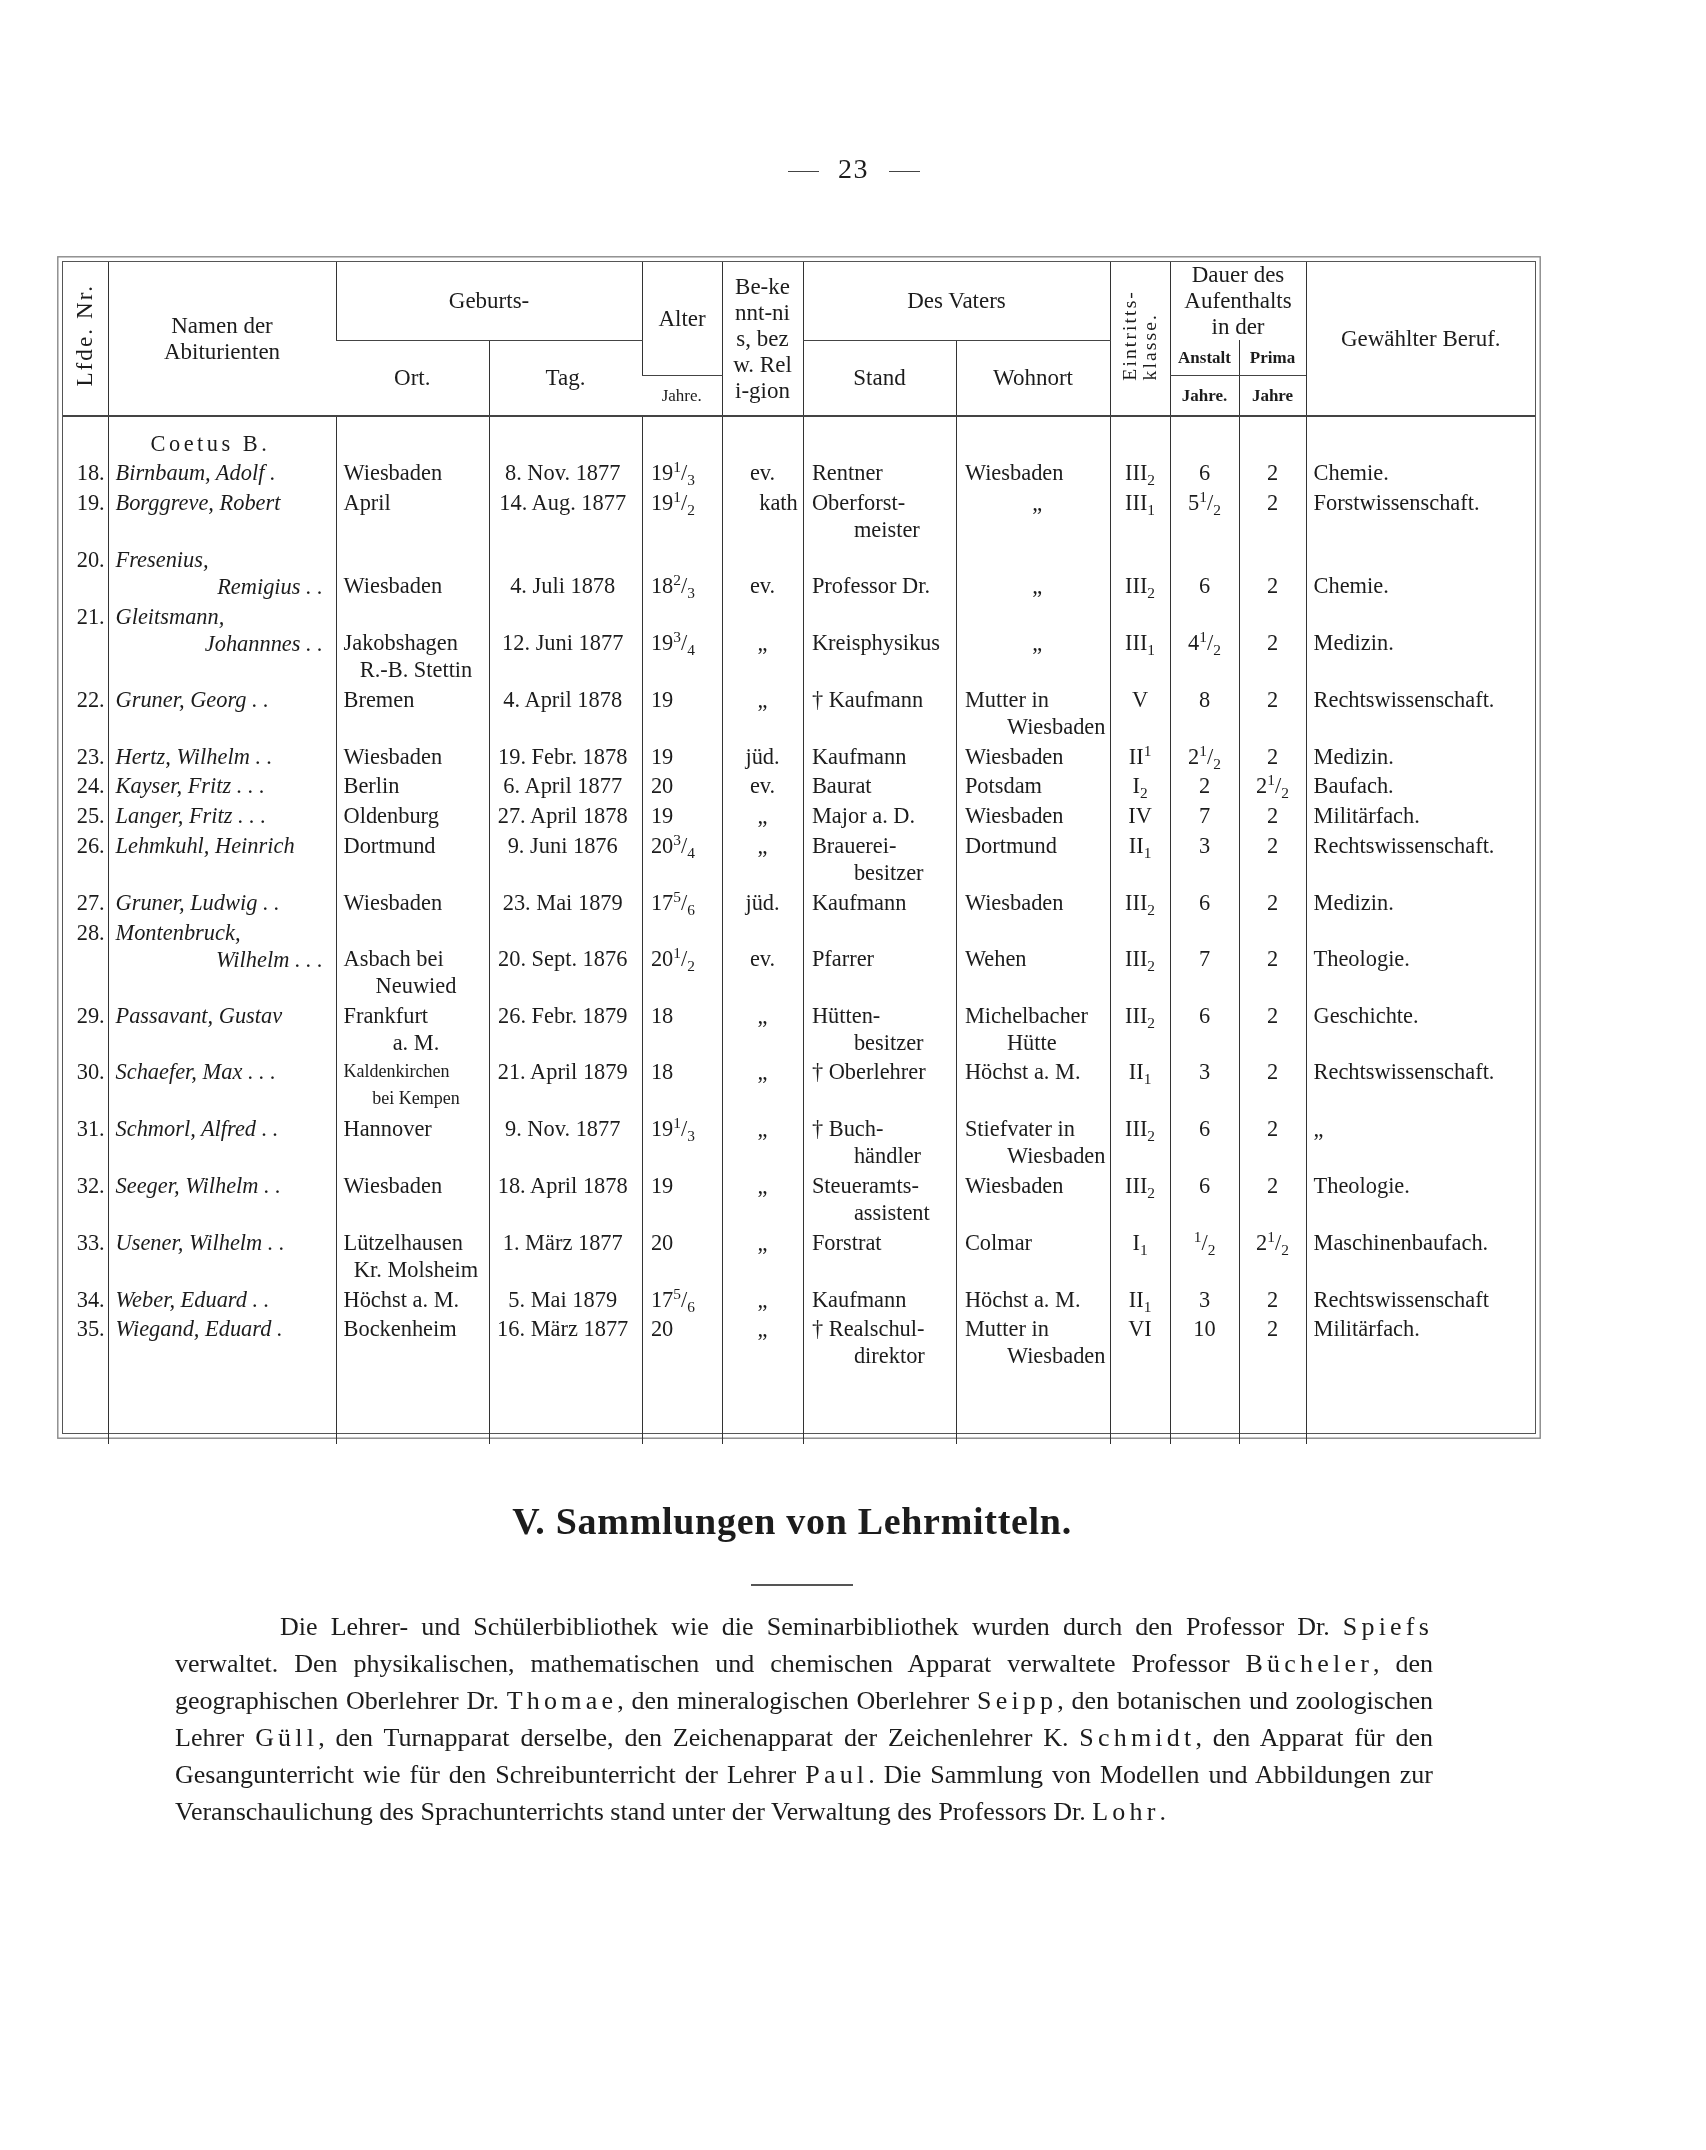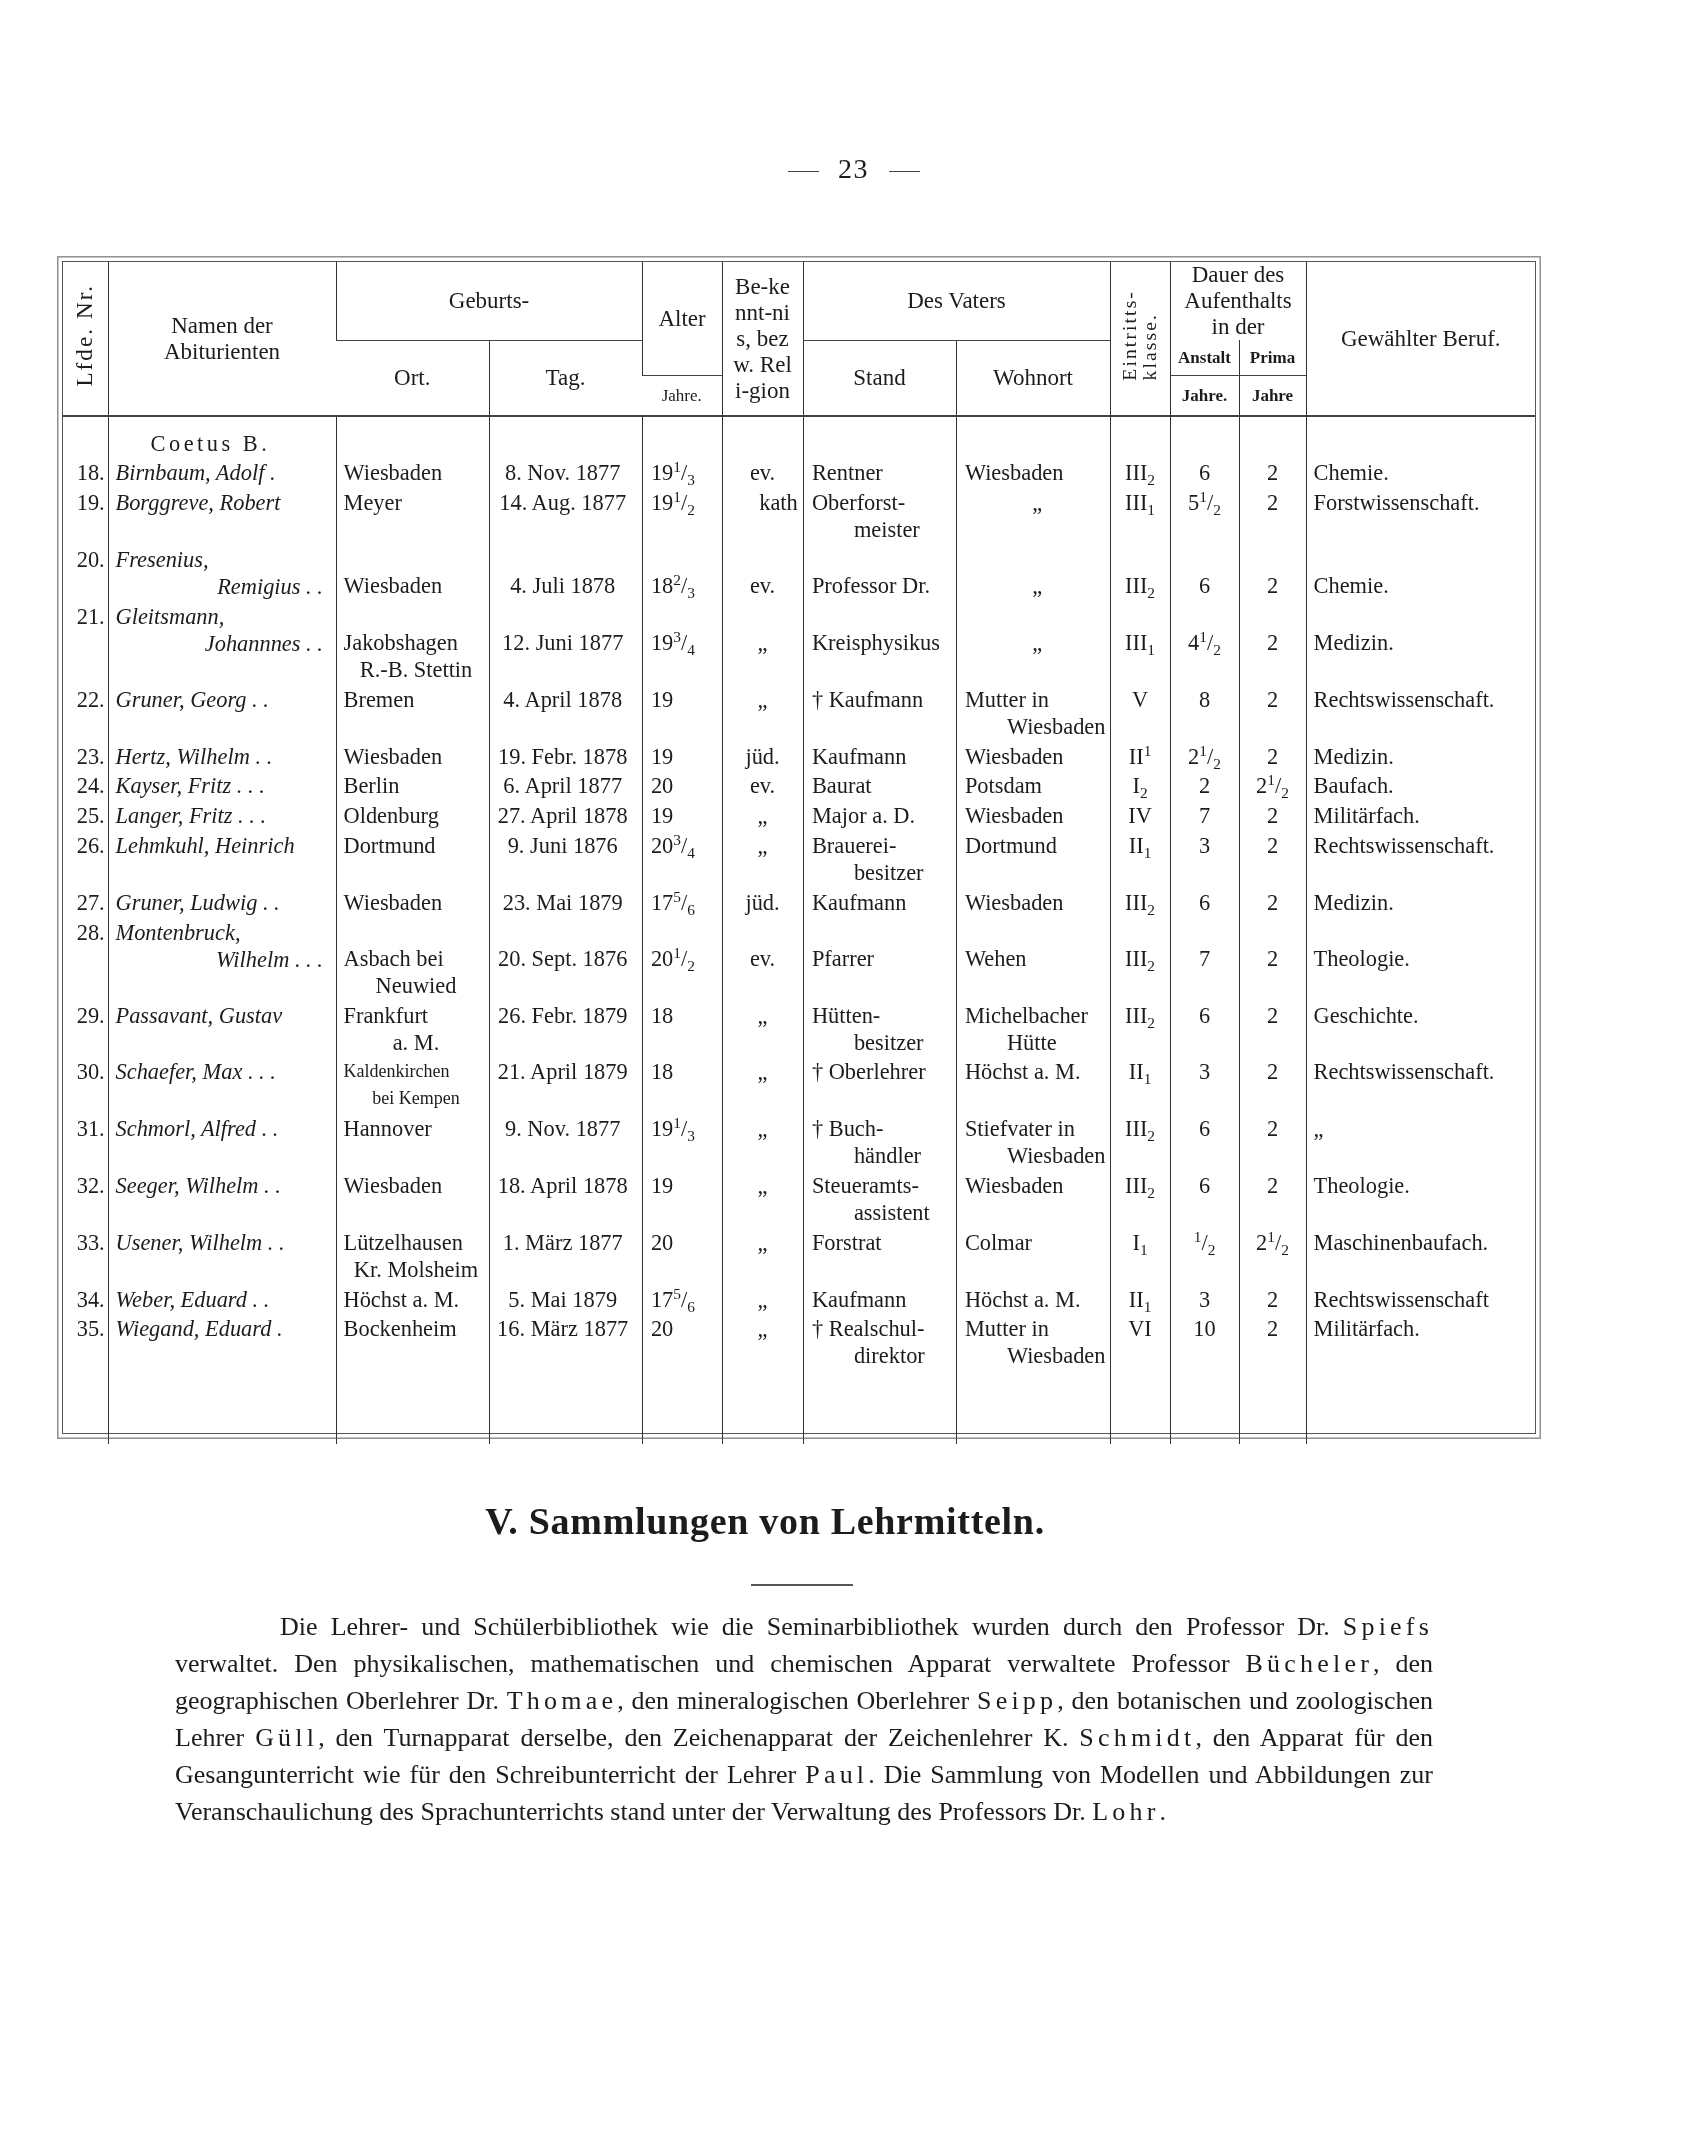--- a/index.html
+++ b/index.html
@@ -39,21 +39,21 @@
   .c-wohn { padding-left:8.4px !important; }
   .c-wohn.ditto { text-align:center; }
   .c-klasse { text-align:center; }
   .c-anst, .c-prima { text-align:center; }
   .c-beruf { padding-left:7px !important; white-space:nowrap; }
   .coetus { letter-spacing:3.5px; padding-left:42px !important; padding-top:12.6px !important; }
   tr.filler td { height:56px; }
   sup, sub { font-size:15.4px; line-height:0; }
 
   .section-title { position:absolute; top:1499px; left:0; width:1530px; text-align:center;
-         font-size:38px; font-weight:bold; letter-spacing:0.7px; }
+         font-size:38px; font-weight:bold; letter-spacing:0.7px;padding-left:27px; }
   .title-rule { position:absolute; top:1584px; left:751px; width:102px; border-top:2.1px solid #555; }
   .paragraph { position:absolute; top:1608px; left:175px; width:1258px; font-size:26px; line-height:37px;
          text-align:justify; text-indent:105px; }
   .spaced { letter-spacing:4.2px; }
 </style>
 </head>
 <body>
 
 <div class="page-number">
   <span class="dash"></span><span>23</span><span class="dash"></span>
@@ -129,21 +129,21 @@
           <td class="c-stand" style="padding-top: 2.8px;"><span>Rentner</span></td>
           <td class="c-wohn" style="padding-top: 2.8px;"><span>Wiesbaden</span></td>
           <td class="c-klasse" style="padding-top: 2.8px;">III<sub>2</sub></td>
           <td class="c-anst" style="padding-top: 2.8px;">6</td>
           <td class="c-prima" style="padding-top: 2.8px;">2</td>
           <td class="c-beruf" style="padding-top: 2.8px;">Chemie.</td>
         </tr>
         <tr>
           <td class="c-nr">19.</td>
           <td class="c-name"><span>Borggreve, Robert</span></td>
-          <td class="c-ort" style="padding-top: 2.8px;"><span>Meyer</span></td>
+          <td class="c-ort" style="padding-top: 2.8px;"><span>April</span></td>
           <td class="c-tag" style="padding-top: 2.8px;">14. Aug. 1877</td>
           <td class="c-alter" style="padding-top: 2.8px;">19<sup>1</sup>/<sub>2</sub></td>
           <td class="c-rel" style="padding-top: 2.8px; padding-left: 32px;">kath</td>
           <td class="c-stand" style="padding-top: 2.8px;"><span>Oberforst-</span><span class="cont">meister</span></td>
           <td class="c-wohn ditto" style="padding-top: 2.8px;"><span>„</span></td>
           <td class="c-klasse" style="padding-top: 2.8px;">III<sub>1</sub></td>
           <td class="c-anst" style="padding-top: 2.8px; margin-top: 24px;">5<sup>1</sup>/<sub>2</sub></td>
           <td class="c-prima" style="padding-top: 2.8px;">2</td>
           <td class="c-beruf" style="padding-top: 2.8px;">Forstwissenschaft.</td>
         </tr>

